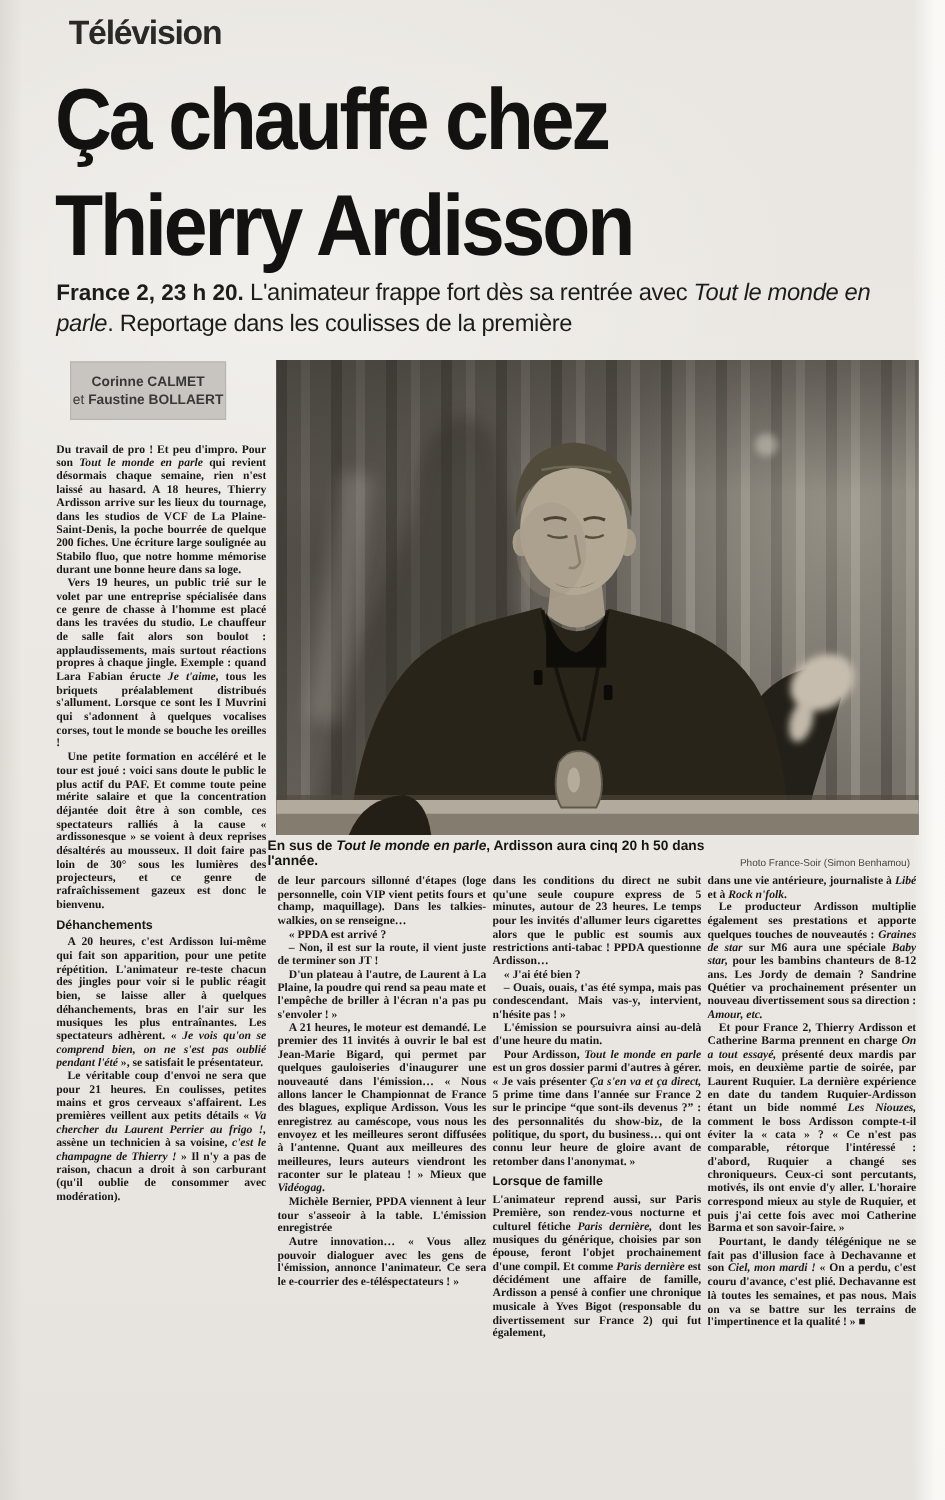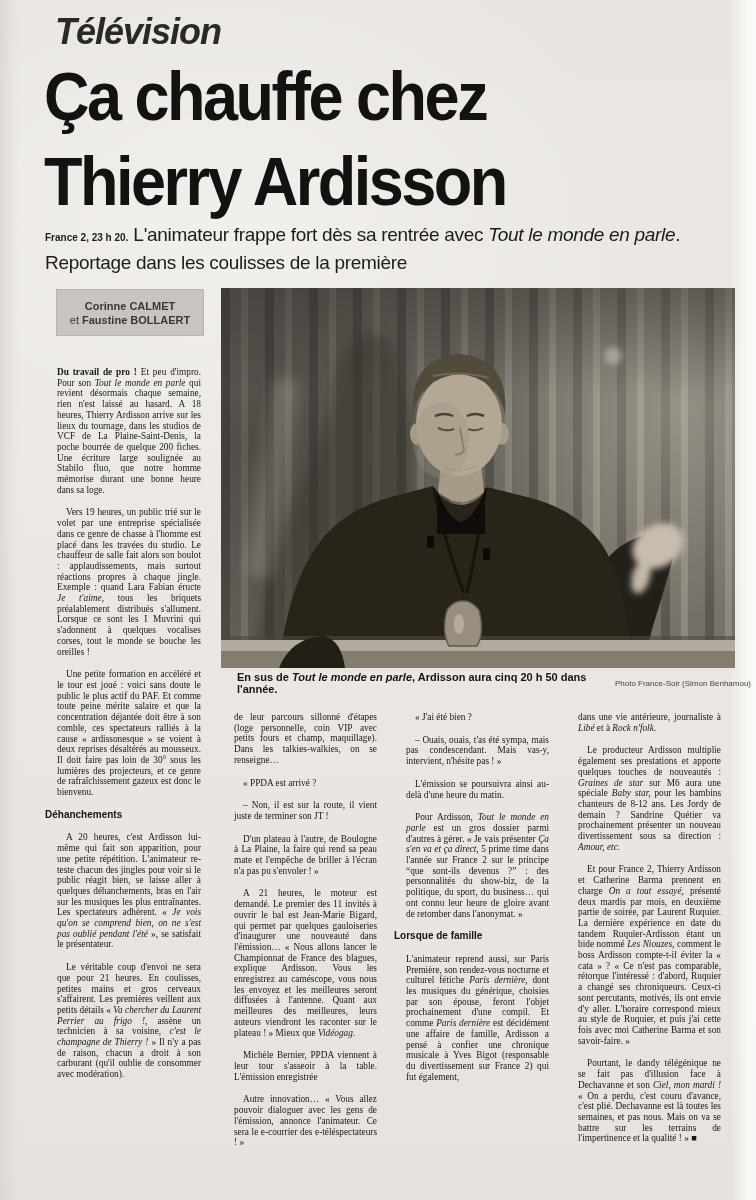--- a/index.html
+++ b/index.html
@@ -8,73 +8,73 @@
     background-color:#e8e5e0;
     background-image:
       linear-gradient(90deg, rgba(210,206,200,.55) 0, rgba(210,206,200,0) 18px),
       linear-gradient(90deg, rgba(255,255,255,0) 96.5%, rgba(252,252,250,.85) 99%),
       radial-gradient(ellipse 600px 420px at 30% 18%, rgba(255,255,255,.35), rgba(255,255,255,0) 70%),
       linear-gradient(180deg,#e9e6e1 0%,#ece9e4 40%,#e6e3de 100%);
     font-family:"Liberation Serif", serif;color:#191815;
   }
   .section-head{
     position:absolute;left:55px;top:11px;
-    font-family:"Liberation Sans", sans-serif;font-style:italic;font-weight:bold;
-    font-size:36px;letter-spacing:-1px;color:#2b2926;
+    font-family:"Liberation Sans", sans-serif;font-weight:bold;
+    font-size:27px;letter-spacing:-1px;color:#2b2926;
   }
   .headline{
     position:absolute;left:44px;top:54px;width:700px;
     font-family:"Liberation Sans", sans-serif;font-weight:bold;
     font-size:63px;line-height:77px;letter-spacing:-2.5px;color:#131211;
     transform:scaleY(1.10);transform-origin:top left;white-space:nowrap;
   }
   .standfirst{
     position:absolute;left:45px;top:222px;width:700px;
     font-family:"Liberation Sans", sans-serif;font-size:19px;line-height:25px;
     letter-spacing:-.3px;color:#1d1c1a;
   }
-  .standfirst .kicker{font-weight:bold;font-size:10px;letter-spacing:0;}
+  .standfirst .kicker{font-weight:bold;font-size:18px;letter-spacing:0;}
   .byline-box{
-    position:absolute;left:56px;top:289px;width:148px;height:47px;
+    position:absolute;left:56px;top:289px;width:125px;height:47px;
     background:#c8c5c0;box-shadow:0 0 0 1px rgba(160,156,150,.4) inset;
     display:flex;flex-direction:column;justify-content:center;
     font-family:"Liberation Sans", sans-serif;font-size:11px;line-height:14px;
     font-weight:bold;color:#3a3835;text-align:center;
   }
   .byline-box .et{font-weight:normal;}
   .photo{
     position:absolute;left:221px;top:288px;width:514px;height:380px;
     background-color:#7d786f;
     background-image:
       linear-gradient(180deg, rgba(40,38,34,.40), rgba(40,38,34,0) 28%),
       radial-gradient(ellipse 260px 300px at 88% 32%, rgba(218,212,200,.32), rgba(218,212,200,0) 70%),
       radial-gradient(ellipse 430px 520px at 6% 42%, rgba(25,23,20,.42), rgba(25,23,20,0) 75%),
       repeating-linear-gradient(90deg, rgba(15,13,11,.30) 0 9px, rgba(15,13,11,.05) 9px 20px, rgba(240,235,225,.15) 20px 27px, rgba(15,13,11,.08) 27px 44px);
   }
   .photo svg{position:absolute;left:0;top:0;}
   .caption-row{
-    position:absolute;left:237px;top:671px;width:514px;
-    display:flex;justify-content:space-between;align-items:center;
+    position:absolute;left:214px;top:671px;width:514px;
+    display:flex;justify-content:space-between;align-items:flex-end;
   }
   .caption{
     font-family:"Liberation Sans", sans-serif;font-weight:bold;font-size:11px;color:#15140f;
   }
   .credit{
     font-family:Liberation Sans, sans-serif;font-size:8px;color:#46433e;white-space:nowrap;margin-left:8px;
   }
   .col{
     position:absolute;top:700px;width:167px;height:455px;overflow:hidden;
     text-align:justify;font-size:9.3px;line-height:10.7px;
     -webkit-hyphens:auto;hyphens:auto;
   }
   #col-0{left:45px;top:355px;width:168px;height:800px;}
   #col-1{left:222px;}
   #col-2{left:394px;}
   #col-3{left:566px;}
-  .col p{margin:12px;text-indent:9px;}
+  .col p{margin:0;text-indent:9px;font-weight:bold;}
   .col p.noindent{text-indent:0;}
   .crosshead{
     font-family:"Liberation Sans", sans-serif;font-weight:bold;font-size:10px;
     margin:6px 0 3px;color:#16150f;
   }
 </style>
 </head>
 <body>
 
 <div id="page">
@@ -152,29 +152,30 @@
 
   <div class="col" id="col-0">
       <p class="noindent"><b>Du travail de pro !</b> Et peu d'impro. Pour son <i>Tout le monde en parle</i> qui revient désormais chaque semaine, rien n'est laissé au hasard. A 18 heures, Thierry Ardisson arrive sur les lieux du tournage, dans les studios de VCF de La Plaine-Saint-Denis, la poche bourrée de quelque 200 fiches. Une écriture large soulignée au Stabilo fluo, que notre homme mémorise durant une bonne heure dans sa loge.</p>
       <p>Vers 19 heures, un public trié sur le volet par une entreprise spécialisée dans ce genre de chasse à l'homme est placé dans les travées du studio. Le chauffeur de salle fait alors son boulot : applaudissements, mais surtout réactions propres à chaque jingle. Exemple : quand Lara Fabian éructe <i>Je t'aime</i>, tous les briquets préalablement distribués s'allument. Lorsque ce sont les I Muvrini qui s'adonnent à quelques vocalises corses, tout le monde se bouche les oreilles !</p>
       <p>Une petite formation en accéléré et le tour est joué : voici sans doute le public le plus actif du PAF. Et comme toute peine mérite salaire et que la concentration déjantée doit être à son comble, ces spectateurs ralliés à la cause « ardissonesque » se voient à deux reprises désaltérés au mousseux. Il doit faire pas loin de 30° sous les lumières des projecteurs, et ce genre de rafraîchissement gazeux est donc le bienvenu.</p>
       <div class="crosshead">Déhanchements</div>
       <p>A 20 heures, c'est Ardisson lui-même qui fait son apparition, pour une petite répétition. L'animateur re-teste chacun des jingles pour voir si le public réagit bien, se laisse aller à quelques déhanchements, bras en l'air sur les musiques les plus entraînantes. Les spectateurs adhèrent. « <i>Je vois qu'on se comprend bien, on ne s'est pas oublié pendant l'été</i> », se satisfait le présentateur.</p>
       <p>Le véritable coup d'envoi ne sera que pour 21 heures. En coulisses, petites mains et gros cerveaux s'affairent. Les premières veillent aux petits détails « <i>Va chercher du Laurent Perrier au frigo !,</i> assène un technicien à sa voisine, <i>c'est le champagne de Thierry !</i> » Il n'y a pas de raison, chacun a droit à son carburant (qu'il oublie de consommer avec modération).</p>
     </div>
   <div class="col" id="col-1">
-      <p class="noindent">de leur parcours sillonné d'étapes (loge personnelle, coin VIP avec petits fours et champ, maquillage). Dans les talkies-walkies, on se renseigne…</p>
+      <p class="noindent">de leur parcours sillonné d'étapes (loge personnelle, coin VIP vient petits fours et champ, maquillage). Dans les talkies-walkies, on se renseigne…</p>
       <p>« PPDA est arrivé ?</p>
       <p>– Non, il est sur la route, il vient juste de terminer son JT !</p>
-      <p>D'un plateau à l'autre, de Boulogne à La Plaine, la faire qui rend sa peau mate et l'empêche de briller à l'écran n'a pas pu s'envoler ! »</p>
+      <p>D'un plateau à l'autre, de Laurent à La Plaine, la poudre qui rend sa peau mate et l'empêche de briller à l'écran n'a pas pu s'envoler ! »</p>
       <p>A 21 heures, le moteur est demandé. Le premier des 11 invités à ouvrir le bal est Jean-Marie Bigard, qui permet par quelques gauloiseries d'inaugurer une nouveauté dans l'émission… « Nous allons lancer le Championnat de France des blagues, explique Ardisson. Vous les enregistrez au caméscope, vous nous les envoyez et les meilleures seront diffusées à l'antenne. Quant aux meilleures des meilleures, leurs auteurs viendront les raconter sur le plateau ! » Mieux que <i>Vidéogag</i>.</p>
       <p>Michèle Bernier, PPDA viennent à leur tour s'asseoir à la table. L'émission enregistrée</p>
       <p>Autre innovation… « Vous allez pouvoir dialoguer avec les gens de l'émission, annonce l'animateur. Ce sera le e-courrier des e-téléspectateurs ! »</p>
     </div>
   <div class="col" id="col-2">
+      <p class="noindent">dans les conditions du direct ne subit qu'une seule coupure express de 5 minutes, autour de 23 heures. Le temps pour les invités d'allumer leurs cigarettes alors que le public est soumis aux restrictions anti-tabac ! PPDA questionne Ardisson…</p>
       <p>« J'ai été bien ?</p>
       <p>– Ouais, ouais, t'as été sympa, mais pas condescendant. Mais vas-y, intervient, n'hésite pas ! »</p>
       <p>L'émission se poursuivra ainsi au-delà d'une heure du matin.</p>
       <p>Pour Ardisson, <i>Tout le monde en parle</i> est un gros dossier parmi d'autres à gérer. « Je vais présenter <i>Ça s'en va et ça direct,</i> 5 prime time dans l'année sur France 2 sur le principe “que sont-ils devenus ?” : des personnalités du show-biz, de la politique, du sport, du business… qui ont connu leur heure de gloire avant de retomber dans l'anonymat. »</p>
       <div class="crosshead">Lorsque de famille</div>
       <p class="noindent">L'animateur reprend aussi, sur Paris Première, son rendez-vous nocturne et culturel fétiche <i>Paris dernière,</i> dont les musiques du générique, choisies par son épouse, feront l'objet prochainement d'une compil. Et comme <i>Paris dernière</i> est décidément une affaire de famille, Ardisson a pensé à confier une chronique musicale à Yves Bigot (responsable du divertissement sur France 2) qui fut également,</p>
     </div>
   <div class="col" id="col-3">
       <p class="noindent">dans une vie antérieure, journaliste à <i>Libé</i> et à <i>Rock n'folk</i>.</p>
       <p>Le producteur Ardisson multiplie également ses prestations et apporte quelques touches de nouveautés : <i>Graines de star</i> sur M6 aura une spéciale <i>Baby star,</i> pour les bambins chanteurs de 8-12 ans. Les Jordy de demain ? Sandrine Quétier va prochainement présenter un nouveau divertissement sous sa direction : <i>Amour, etc.</i></p>

